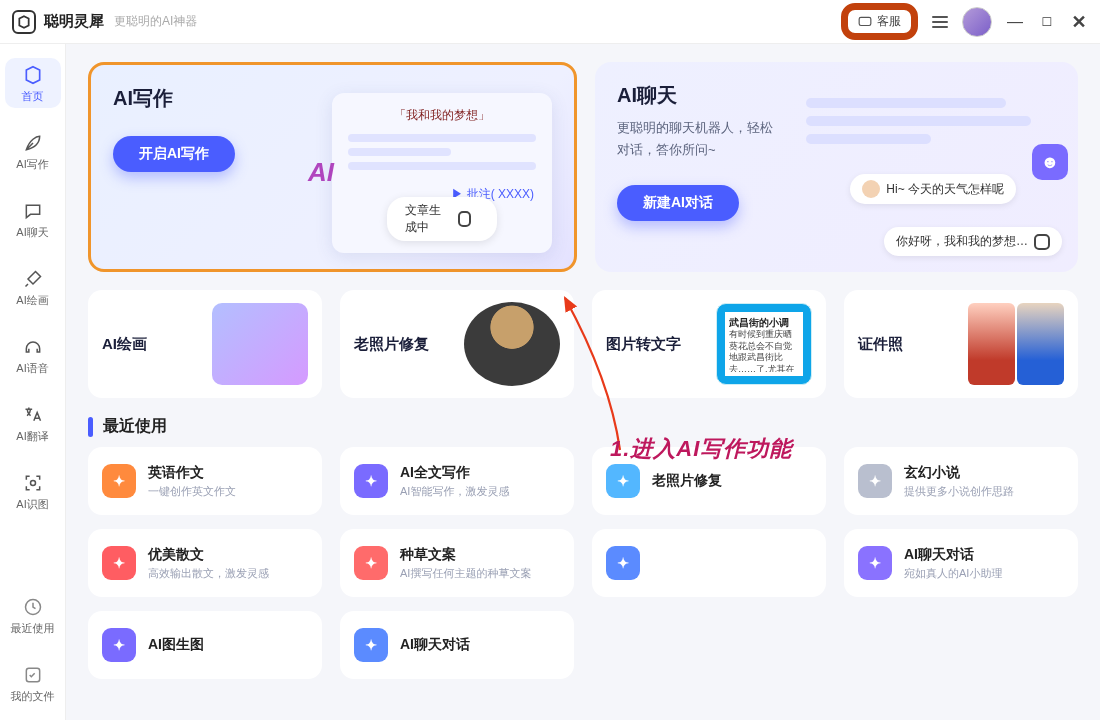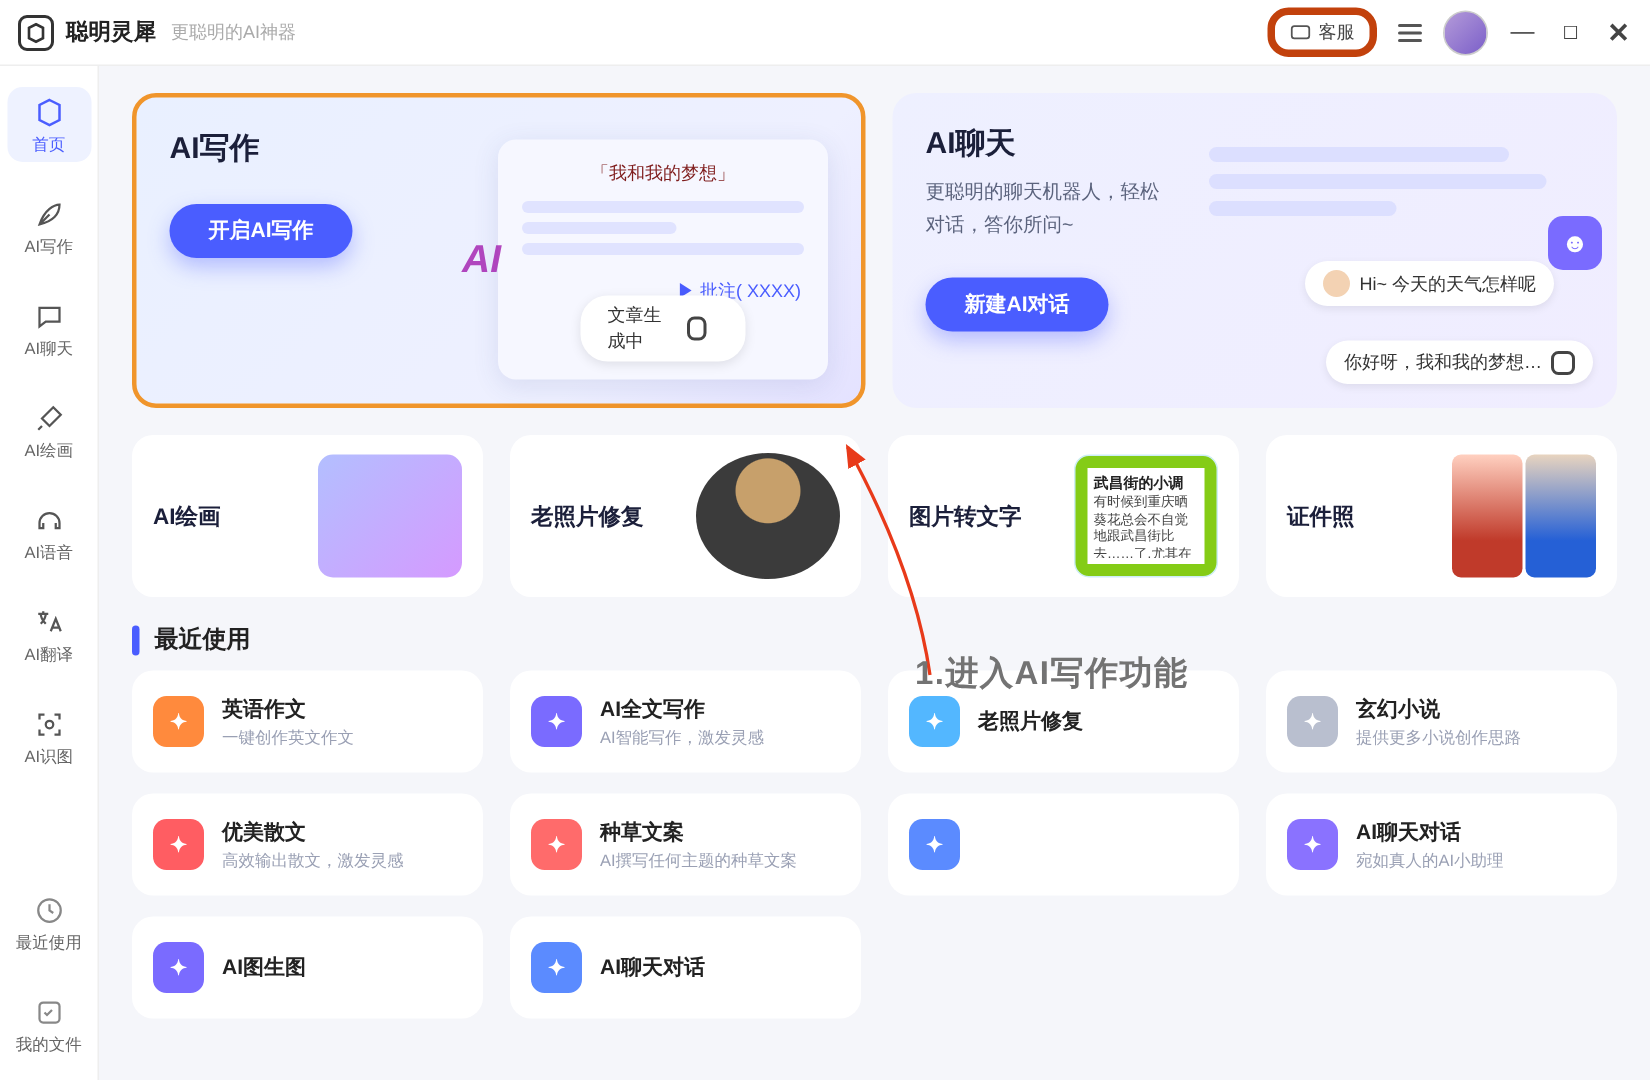--- a/index.html
+++ b/index.html
@@ -3,21 +3,21 @@
 <meta charset="utf-8">
 <style>
   * { box-sizing: border-box; margin: 0; padding: 0; font-family: "PingFang SC","Microsoft YaHei",sans-serif; }
   body { width:1100px; height:720px; background:#f5f6fa; overflow:hidden; position:relative; }
   
   .titlebar { height:44px; background:#fff; display:flex; align-items:center; padding:0 12px; border-bottom:1px solid #eee;}
   .logo-ico { width:24px; height:24px; border:2px solid #333; border-radius:6px; display:flex; align-items:center; justify-content:center; }
   .app-name { font-weight:700; margin-left:8px; font-size:15px; color:#222;}
   .app-sub  { margin-left:10px; font-size:12px; color:#aaa; }
   .title-right { margin-left:auto; display:flex; align-items:center; gap:14px; }
-  .pill { border:5px solid #c2410c; border-radius:14px; padding:3px 10px; font-size:12px; display:flex; gap:5px; align-items:center; color:#444;}
+  .pill { border:7px solid #c2410c; border-radius:14px; padding:3px 10px; font-size:12px; display:flex; gap:5px; align-items:center; color:#444;}
   .burger { display:flex; flex-direction:column; gap:3px; }
   .burger span{ width:16px; height:2px; background:#555; border-radius:1px;}
   .avatar-sm { width:30px;height:30px;border-radius:50%; background:linear-gradient(135deg,#b49bd9,#7b5fc9); border:1px solid #ccc;}
   .winbtn { width:18px;text-align:center;font-size:16px;color:#444; }
   
   .sidebar { position:absolute; top:44px; left:0; bottom:0; width:66px; background:#fff; border-right:1px solid #eee; display:flex; flex-direction:column; align-items:center; padding-top:14px; gap:18px;}
   .side-item { width:56px; text-align:center; font-size:11px; color:#666; border-radius:10px; padding:6px 0 4px; cursor:pointer;}
   .side-item.active { background:#eef2ff; color:#4a5dff; }
   .side-ico { width:22px;height:22px; margin:0 auto 3px; display:flex;align-items:center;justify-content:center; }
   
@@ -45,40 +45,40 @@
   .bubble .face{width:18px;height:18px;border-radius:50%;background:#f3d2b3;}
   .bubble2 { position:absolute; right:-6px; bottom:-6px; }
   .robot { position:absolute; right:-12px; top:54px; width:36px;height:36px;border-radius:10px;background:#7a6bff; display:flex;align-items:center;justify-content:center; color:#fff; font-size:18px;}
   
   .feat-row { display:flex; gap:18px; margin-top:18px; }
   .feat { flex:1; background:#fff; border-radius:14px; padding:12px 14px; display:flex; align-items:center; gap:10px; min-height:108px;}
   .feat h4{font-size:15px;font-weight:800;color:#1b1f3a;}
   .thumb { width:96px; height:82px; border-radius:10px; background:#ccc; margin-left:auto; flex:0 0 96px;}
   .thumb.paint{background:linear-gradient(135deg,#b3bfff,#d59aff);}
   .thumb.photo{background:radial-gradient(circle at 50% 30%,#c7a06b 0 28%,#3b3b3b 29% 100%); border-radius:50%; width:84px;height:84px;}
-  .thumb.ocr{background:#84cc16; border:1px solid #cdeef5; position:relative; overflow:hidden;}
+  .thumb.ocr{background:#0ea5e9; border:1px solid #cdeef5; position:relative; overflow:hidden;}
   .thumb.ocr::before{content:""; position:absolute; inset:8px; background:#fff;}
   .thumb.id{display:flex; gap:2px; background:transparent;}
   .idp{flex:1;border-radius:6px;background:linear-gradient(#ffd0c0,#c03a2a 70%);}
   .idp.b{background:linear-gradient(#e8d4bf,#2560d6 70%);}
   .ocr-txt{position:absolute; inset:12px; font-size:9px; color:#444; line-height:1.3; overflow:hidden;}
   .ocr-title{font-weight:700; font-size:10px; color:#222;}
   
   .recent-h { display:flex; align-items:center; margin:18px 0 10px; }
   .recent-h .bar{width:5px;height:20px;background:#4a5dff;border-radius:3px;margin-right:10px;}
   .recent-h h3{font-size:16px;font-weight:800;color:#222;}
   .grid { display:grid; grid-template-columns:repeat(4,1fr); gap:14px 18px; }
   .rcard { background:#fff; border-radius:14px; padding:14px 14px; display:flex; gap:12px; align-items:center; min-height:68px;}
   .rico { width:34px;height:34px;border-radius:9px; display:flex;align-items:center;justify-content:center; color:#fff; font-size:14px; font-weight:700;}
   .c1{background:#ff8a3d;} .c2{background:#7a6bff;} .c3{background:#53b7ff;} .c4{background:#b9bfcf;}
   .c5{background:#ff5d62;} .c6{background:#ff6b6b;} .c7{background:#5b8bff;} .c8{background:#8a72ff;}
   .c9{background:#7a6bff;} .c10{background:#5b8bff;}
   .rtext .t1{font-size:14px;font-weight:700;color:#222;}
   .rtext .t2{font-size:11px;color:#9aa0b4;margin-top:2px;}
-  .anno-text{position:absolute; color:#737373; font-size:22px; font-weight:700; letter-spacing:1px;}
+  .anno-text{position:absolute; color:#be185d; font-style:italic; font-size:22px; font-weight:700; letter-spacing:1px;}
   svg.arrow{position:absolute;}
 </style>
 </head>
 <body>
 
 <div class="titlebar">
   <div class="logo-ico">
     <svg width="14" height="14" viewBox="0 0 24 24" fill="none" stroke="#333" stroke-width="3">
         <path d="M12 2l8 4v12l-8 4-8-4V6z"></path>
       </svg>
@@ -209,21 +209,21 @@
       <p>
         <span>更聪明的聊天机器人，轻松</span><br>
         <span>对话，答你所问~</span>
       </p>
       <div class="cta">新建AI对话</div>
       <div class="chat-mock">
         <div class="chat-line" style="width:80%"></div>
         <div class="chat-line" style="width:90%"></div>
         <div class="chat-line" style="width:50%"></div>
         <div class="robot">☻</div>
-        <div style="position:absolute;right:20px;top:84px" class="bubble">
+        <div style="position:absolute;right:40px;top:84px" class="bubble">
           <span class="face"></span>
           <span>Hi~ 今天的天气怎样呢</span>
         </div>
         <div class="bubble bubble2">
           <span>你好呀，我和我的梦想…</span>
           <span class="gicon" style="width:16px;height:16px;border:2px solid #444;border-radius:5px;"></span>
         </div>
       </div>
     </div>
   </div>

